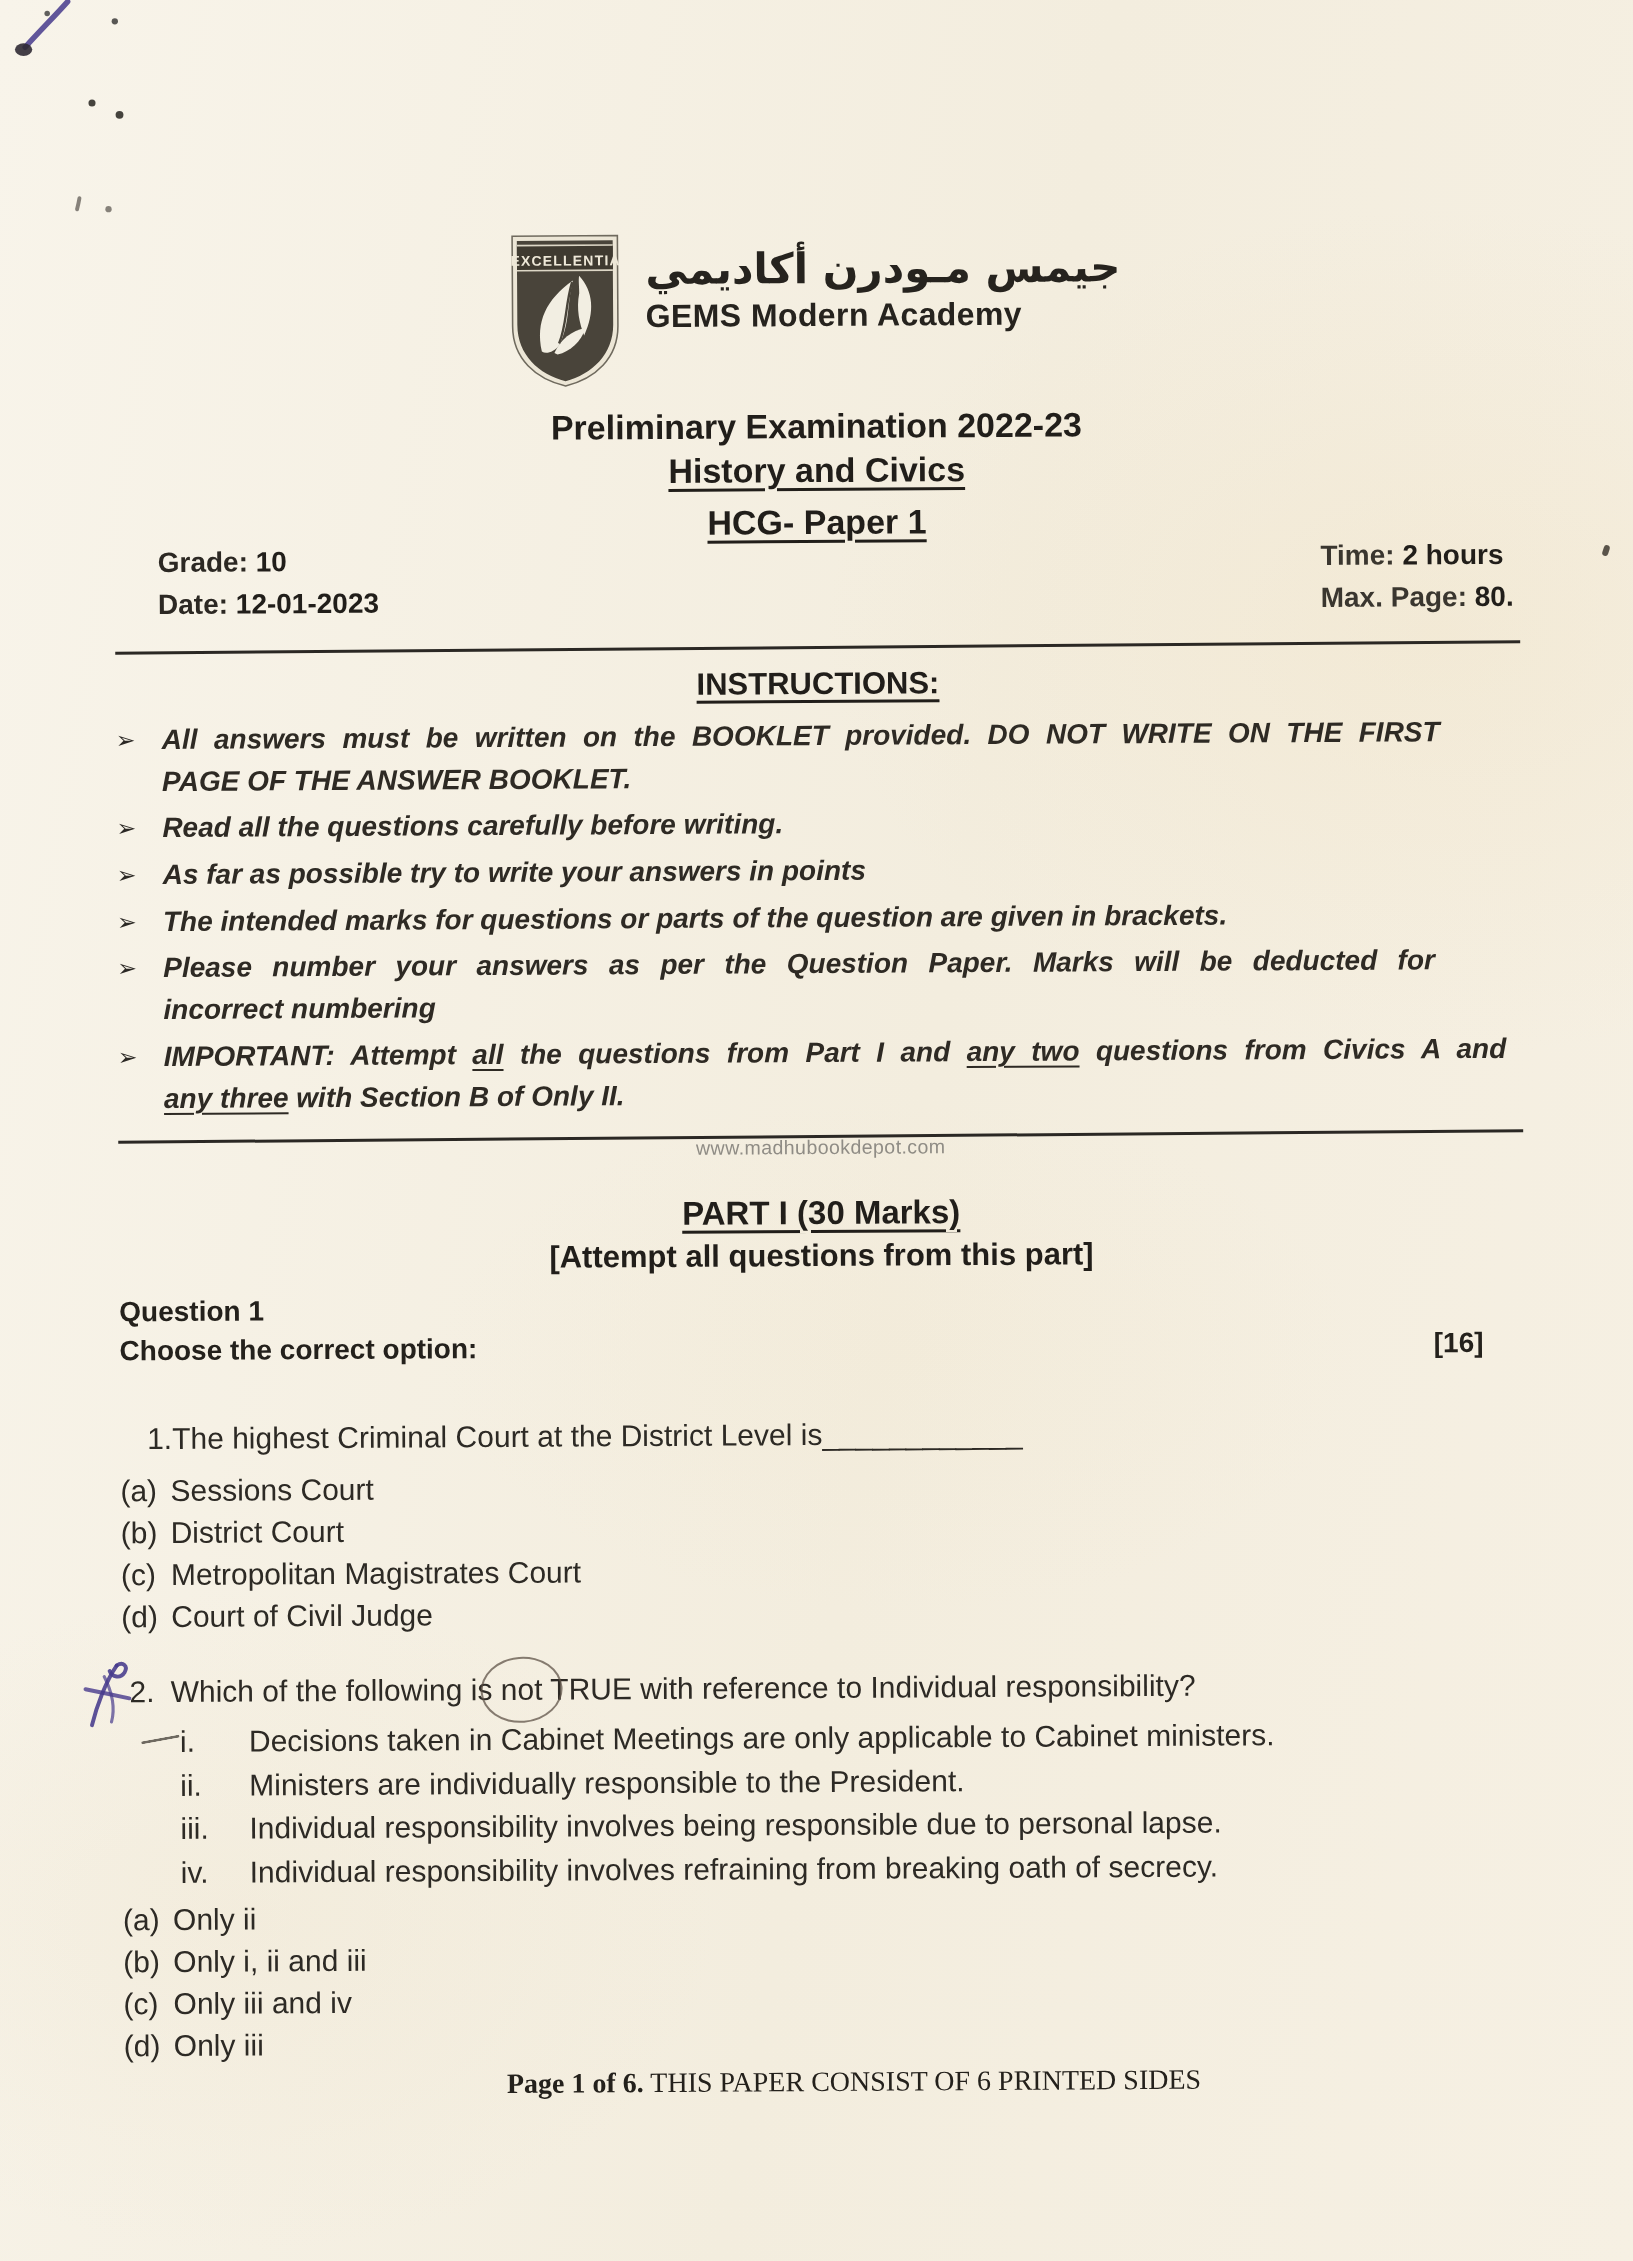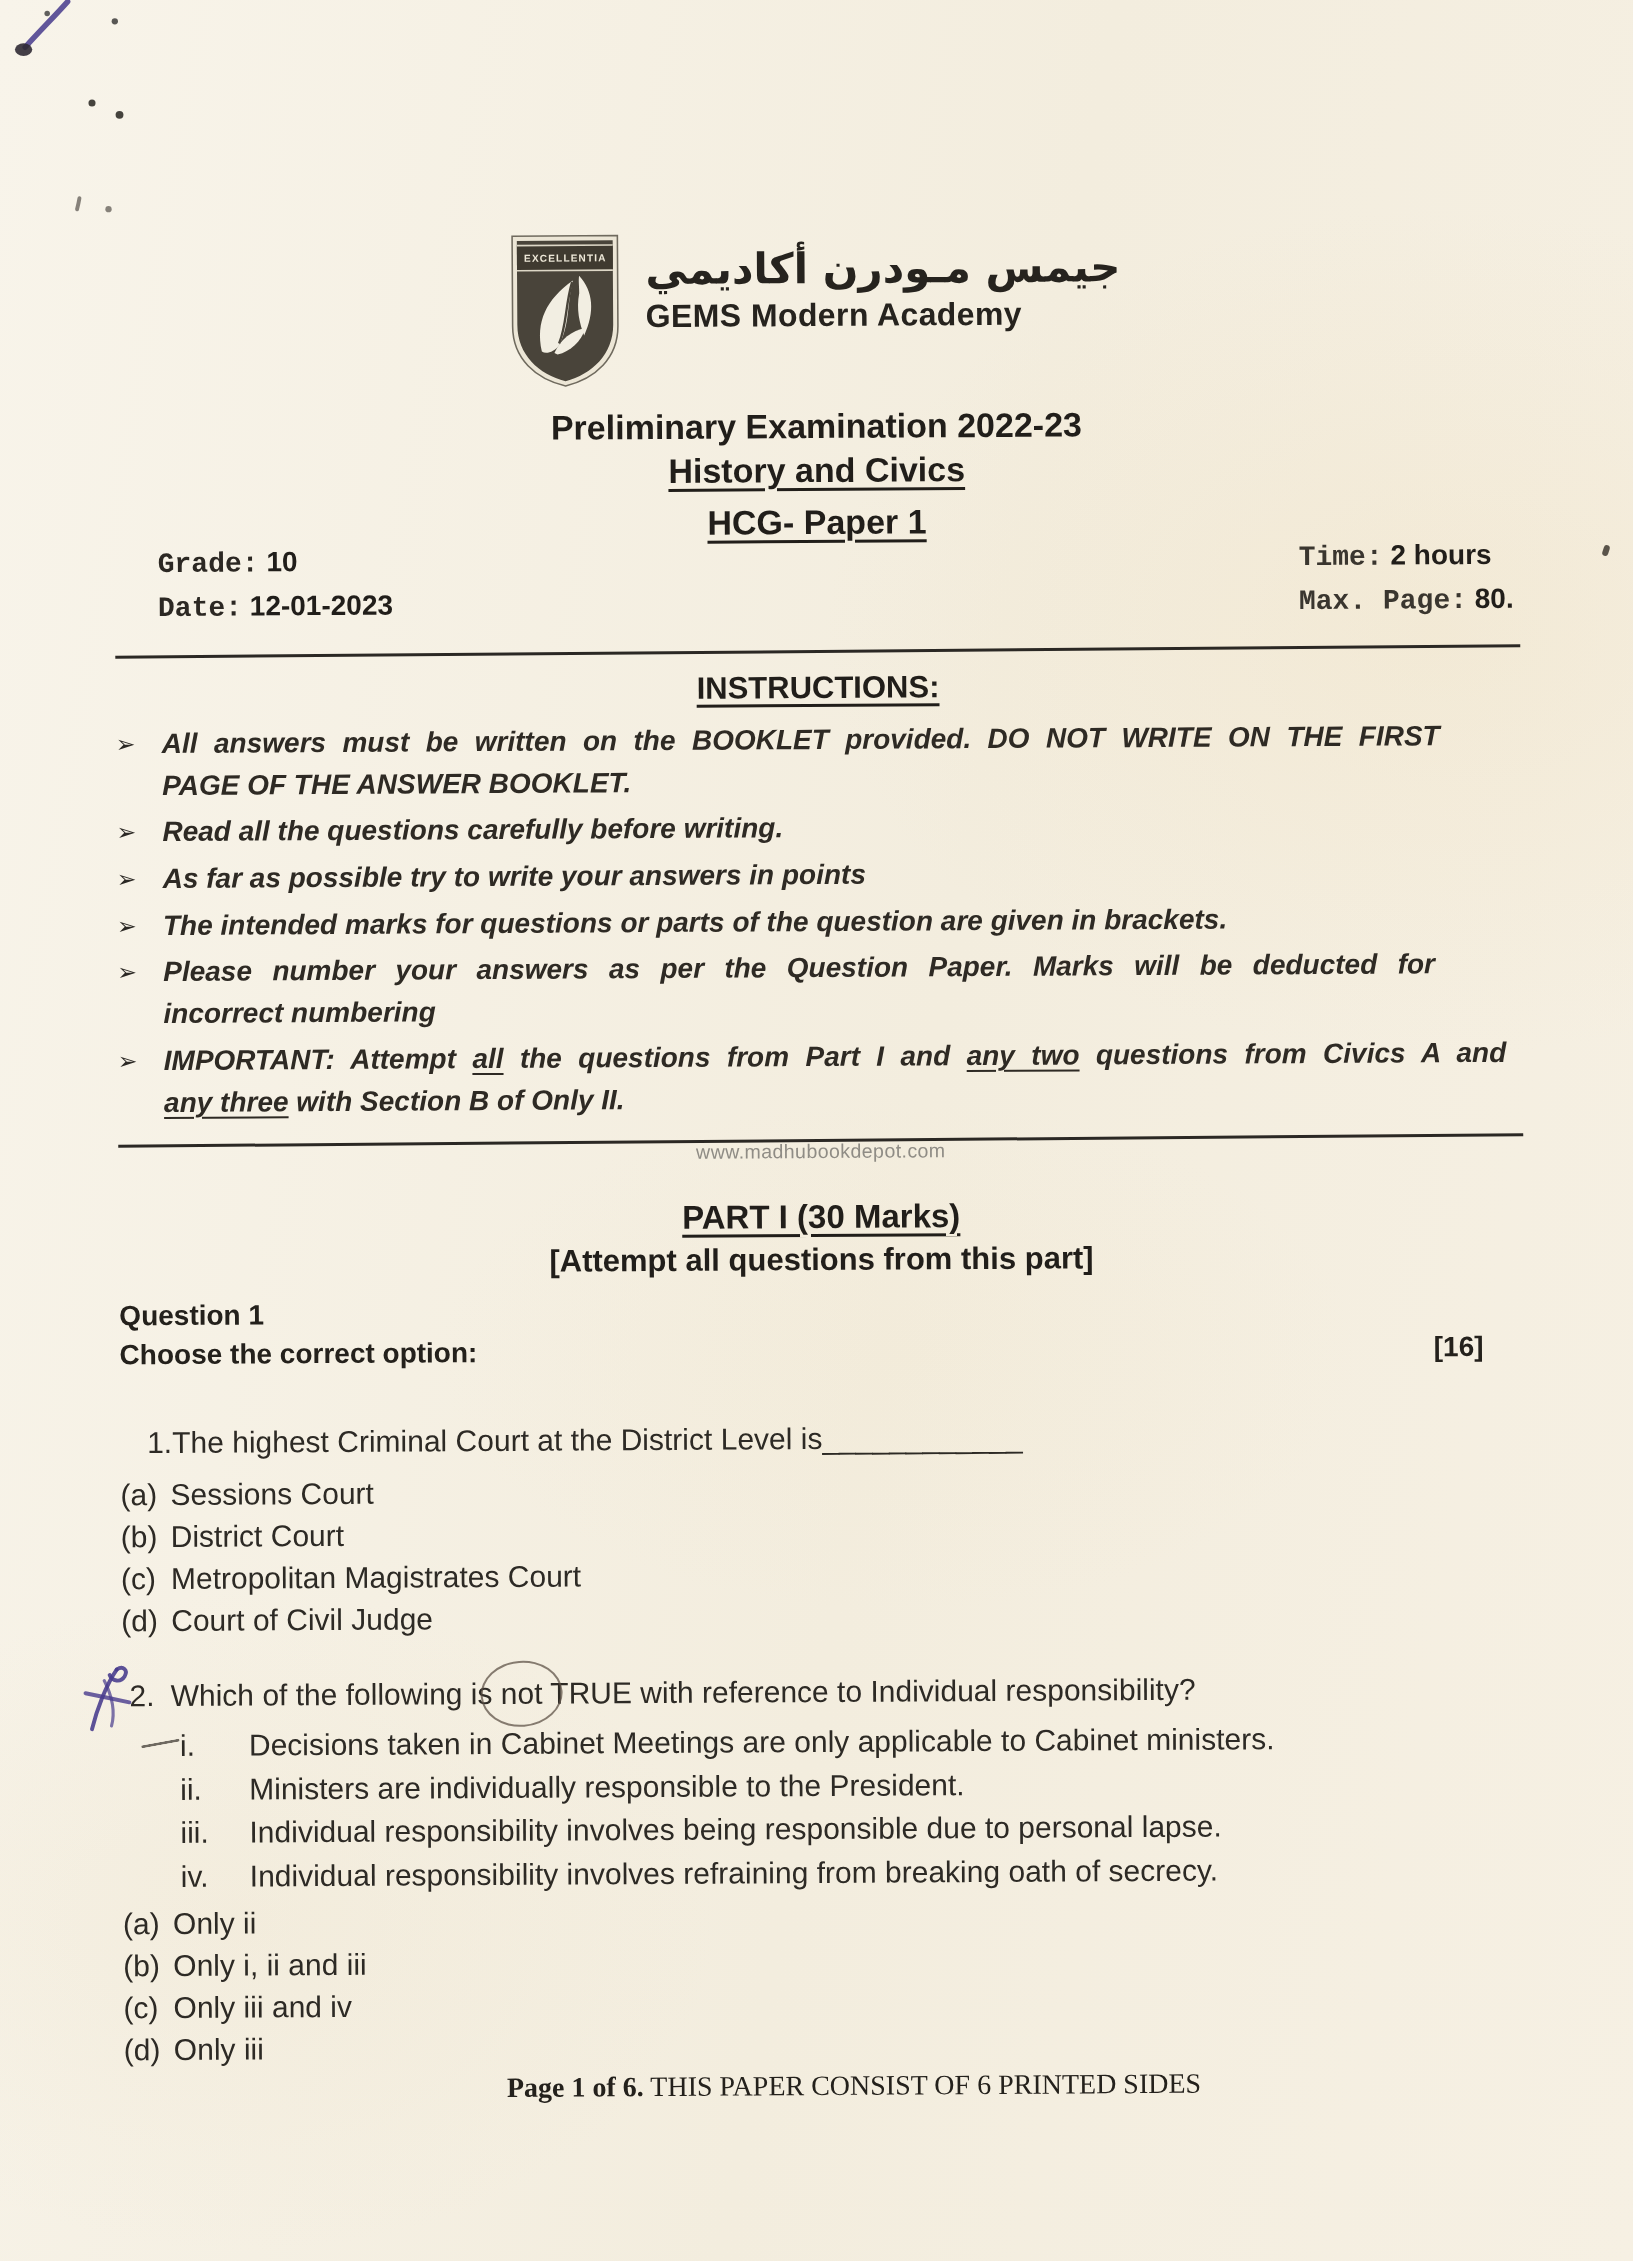--- a/index.html
+++ b/index.html
@@ -18,36 +18,36 @@
   #content{
     position:absolute;left:0;top:0;right:0;
     padding:232px 110px 0 118px;
     transform:rotate(-0.35deg);
     transform-origin:817px 1099px;
   }
   
   .logo-row{display:flex;justify-content:center;align-items:flex-start;gap:25px;height:161px;}
   .shield{position:relative;width:110px;height:154px;flex:0 0 auto;}
   .shield svg{display:block;width:110px;height:154px;}
-  .motto{position:absolute;left:0;top:19px;width:100%;text-align:center;
-    font-size:10px;letter-spacing:1.2px;color:#eee8d8;font-weight:bold;}
+  .motto{position:absolute;left:0;top:19px;width:100%;text-align:right;
+    font-size:14px;letter-spacing:1.2px;color:#eee8d8;font-weight:bold;}
   .names{padding-top:14px;}
   .arabic{font-family:"DejaVu Sans",sans-serif;font-size:42px;font-weight:bold;color:#26231e;
     direction:rtl;line-height:1.1;letter-spacing:0;}
   .gems-name{font-size:32px;font-weight:bold;color:#26231e;margin-top:4.7px;letter-spacing:0.4px;}
   
   .title-block{text-align:center;margin-top:11px;line-height:44px;}
   .t1{font-size:34px;font-weight:bold;color:#211e1a;}
   .t2,.t3{font-size:34px;font-weight:bold;color:#211e1a;
     text-decoration:underline;text-decoration-thickness:3.1px;text-underline-offset:5.5px;}
   
   .meta-row{display:flex;justify-content:space-between;margin-top:-14px;font-size:28px;line-height:42px;}
   .meta-left{margin-left:43px;}
   .meta-right{margin-right:6.3px;}
-  .mlabel{font-weight:bold;color:#2c2823;font-family:Liberation Mono, monospace;}
+  .mlabel{font-weight:bold;color:#2c2823;}
   .mvalue{font-weight:bold;color:#211e1a;text-align:center;}
   .mlabel.lite{font-weight:bold;color:#3a362f;}
   
   .rule{border:none;height:3.1px;margin:0;background:#2b2824;transform:rotate(-0.12deg);}
   .rule1{margin-top:23.6px;}
   .rule2{margin-top:19px;}
   .watermark{margin-top:-2.4px;text-align:center;font-size:19.6px;color:#8f8c85;letter-spacing:0.4px;}
   
   .ins-head{margin-top:17.3px;text-align:center;font-size:31px;font-weight:bold;color:#211e1a;
     text-decoration:underline;text-decoration-thickness:3.1px;text-underline-offset:5.5px;}

